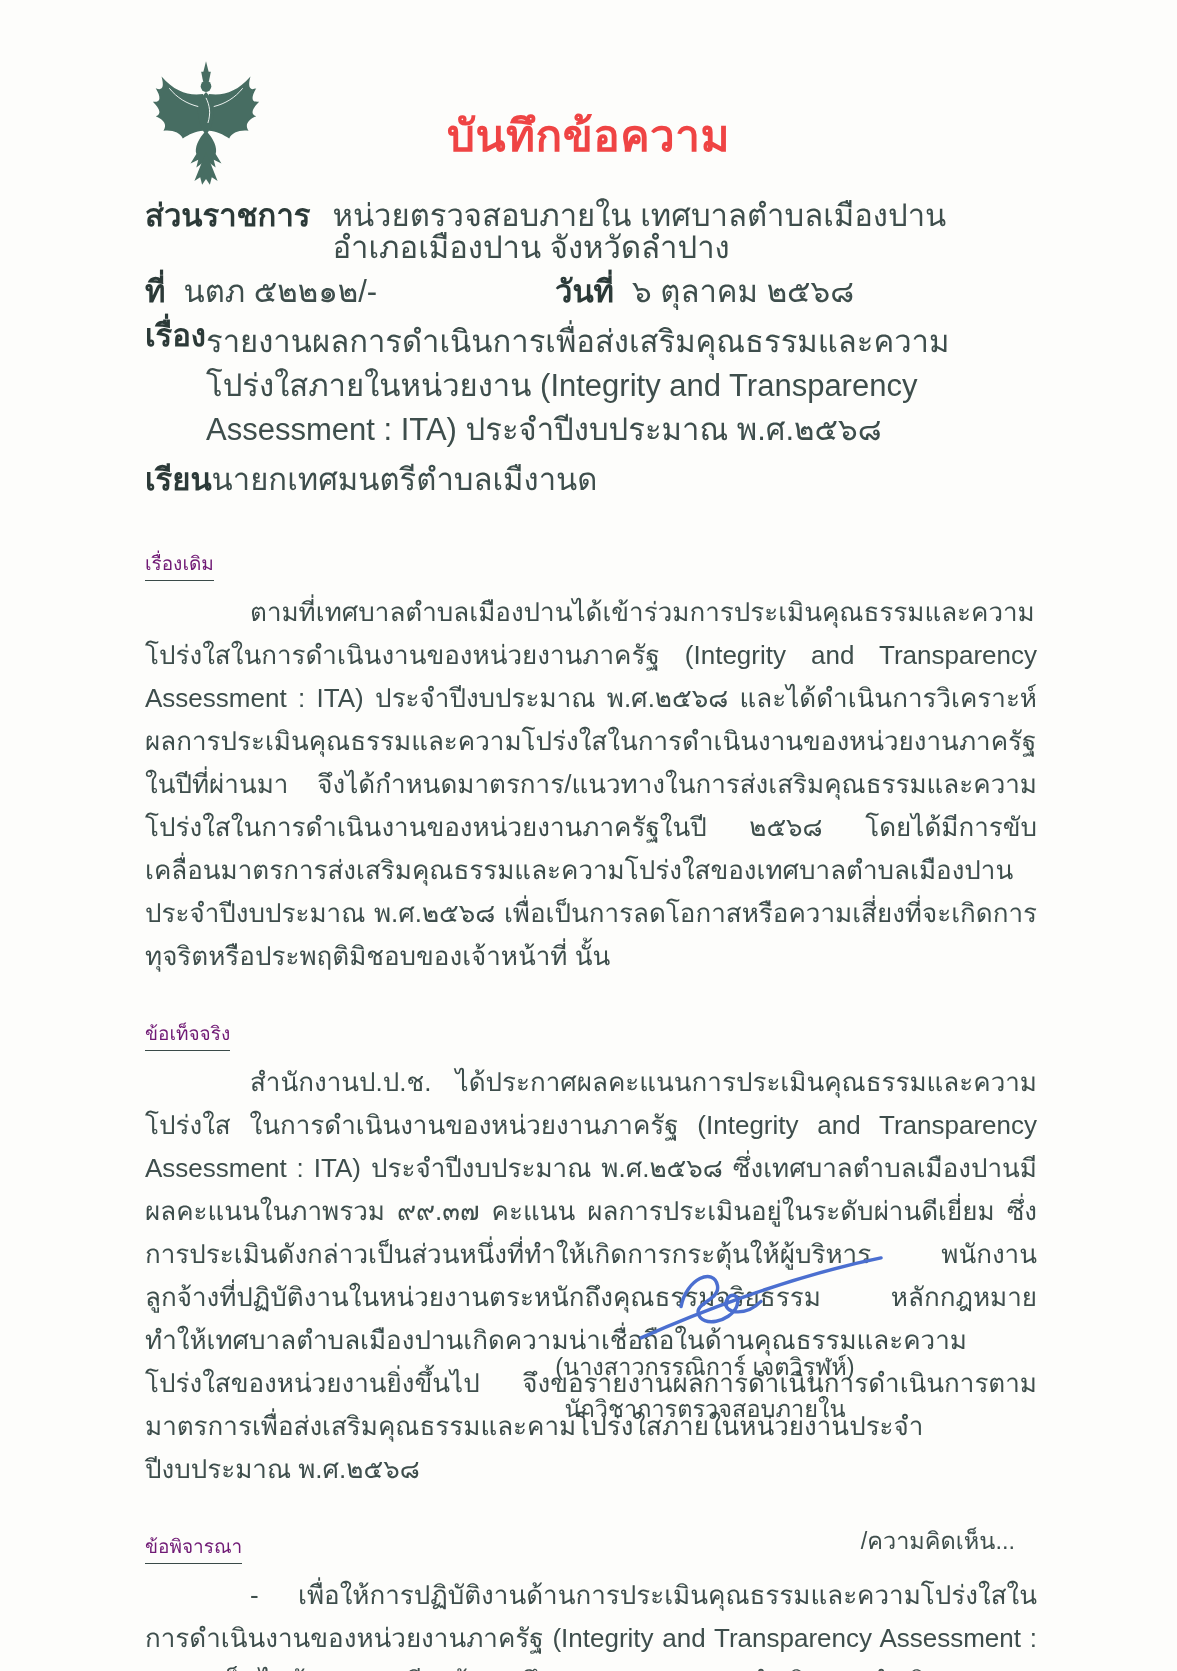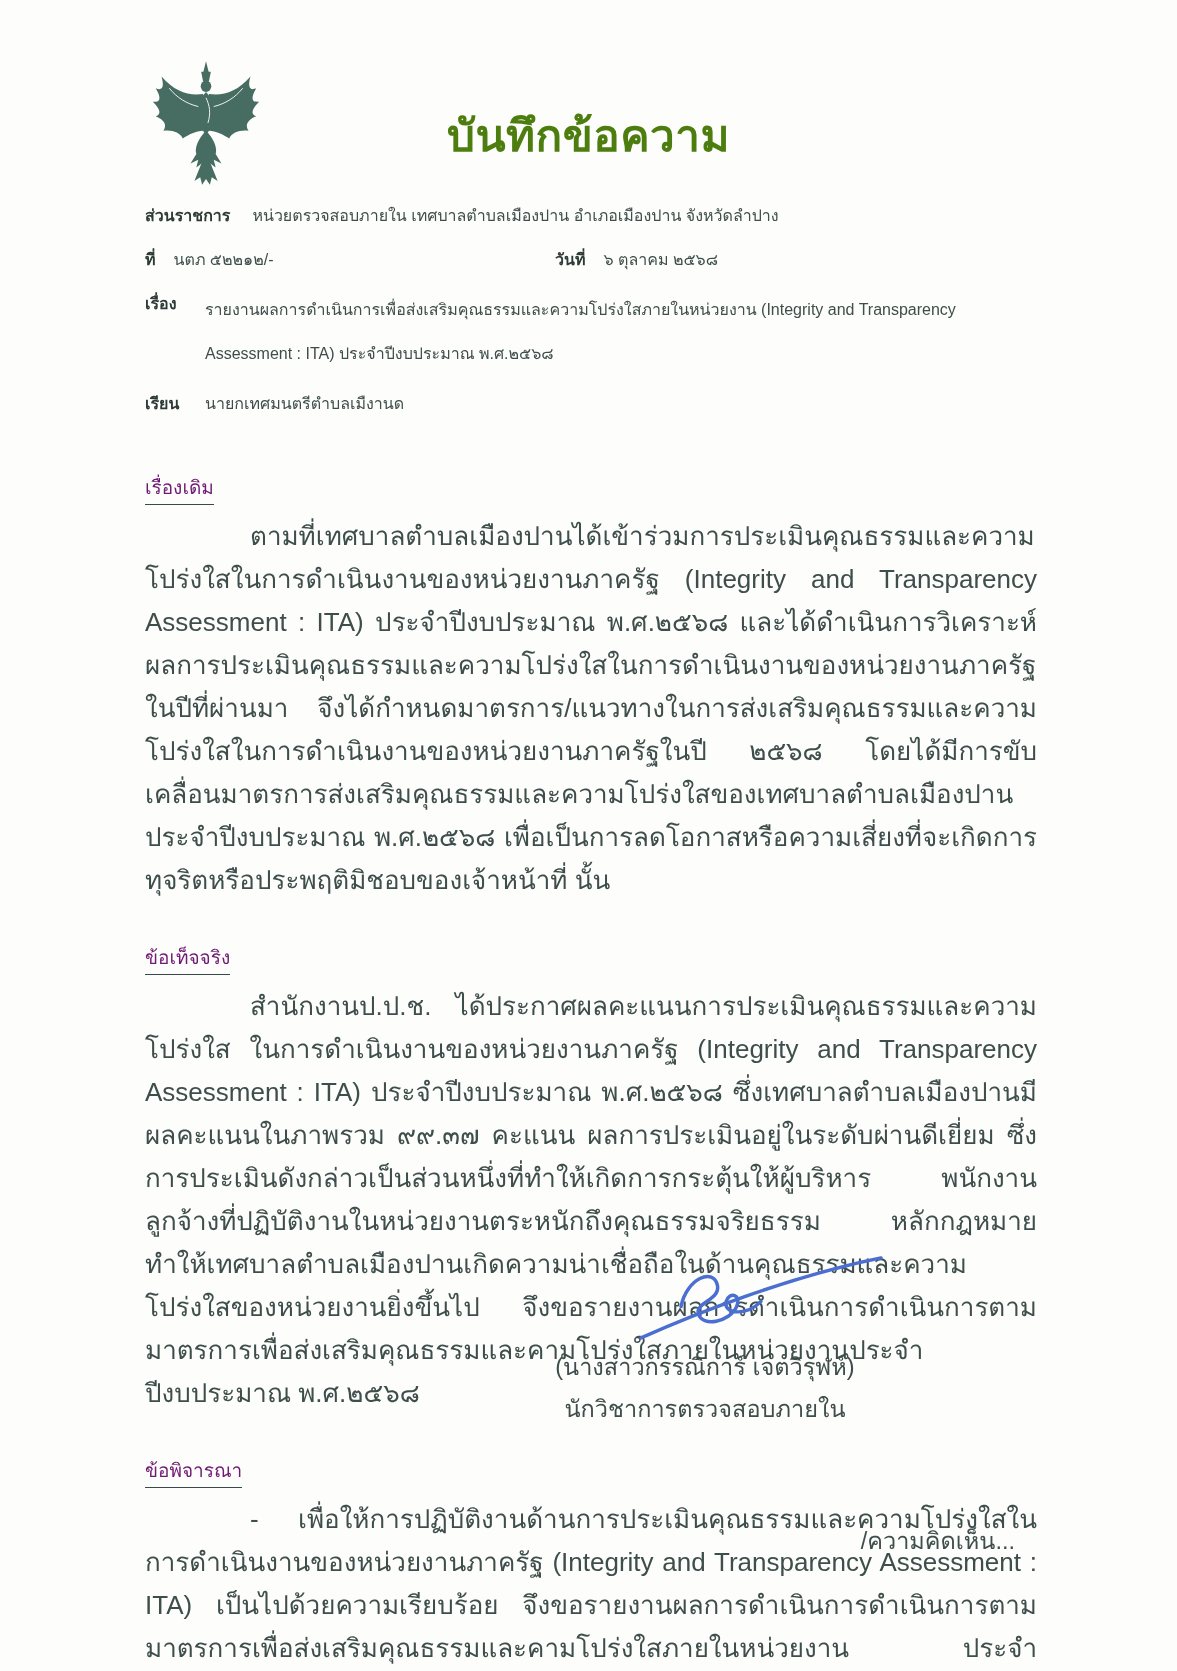--- a/index.html
+++ b/index.html
@@ -11,24 +11,24 @@
     color:#3e4e4c;
     font-family:"Liberation Sans","DejaVu Sans",sans-serif;
     overflow:hidden;
   }
   .emblem{position:absolute;left:148px;top:58px;width:116px;height:130px;}
   .doc-title{
     padding-top:100px;
     text-align:center;
     font-size:44px;
     font-weight:bold;
-    color:#4d7c0f;
+    color:#ef4444;
     letter-spacing:.5px;
   }
-  .header-fields{margin:30px 140px 0 145px;font-size:16px;}
+  .header-fields{margin:30px 140px 0 145px;font-size:31px;}
   .hrow{margin-bottom:12px;line-height:32px;display:flex;align-items:baseline;}
   .lbl{font-weight:bold;color:#2c3a38;flex:0 0 auto;}
   .lbl.agency{margin-right:22px;}
   .lbl.inline{margin-right:18px;}
   .no-group{flex:0 0 410px;display:flex;align-items:baseline;}
   .date-group{display:flex;align-items:baseline;}
   .subject-row{align-items:flex-start;}
   .subject-lbl{flex:0 0 60px;}
   .subject-val{flex:1;line-height:44px;}
   .to-lbl{flex:0 0 60px;}

